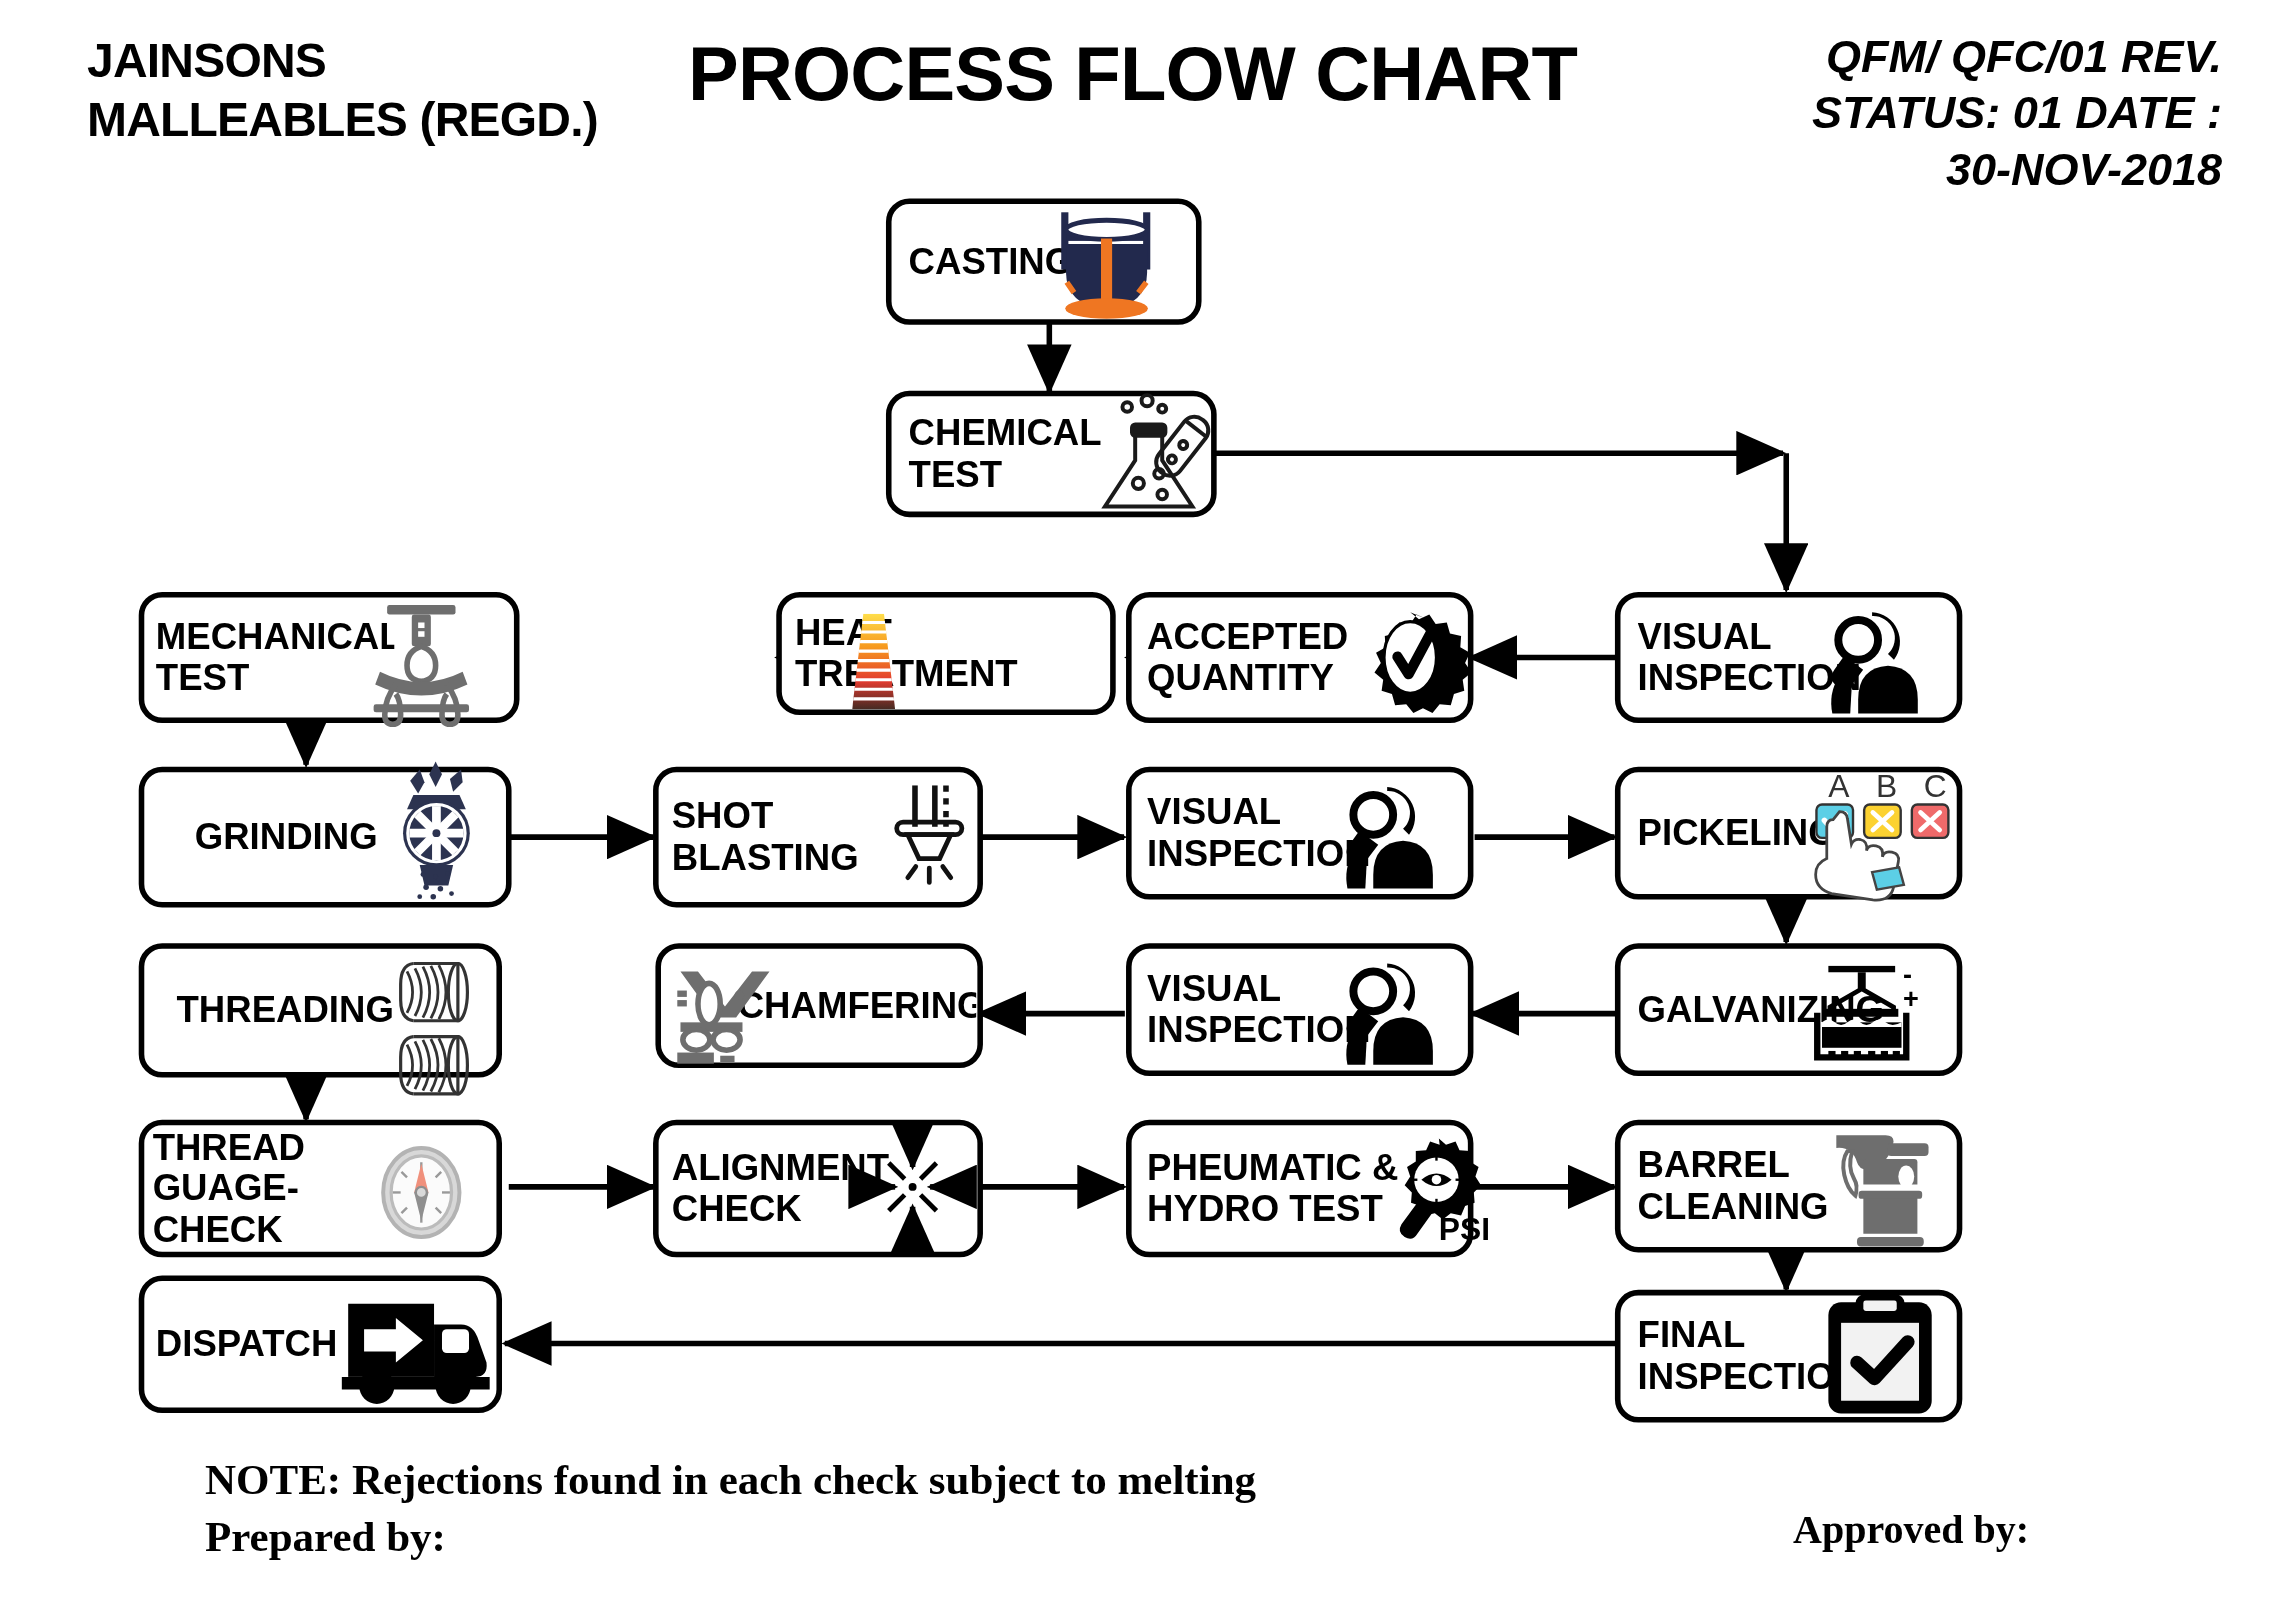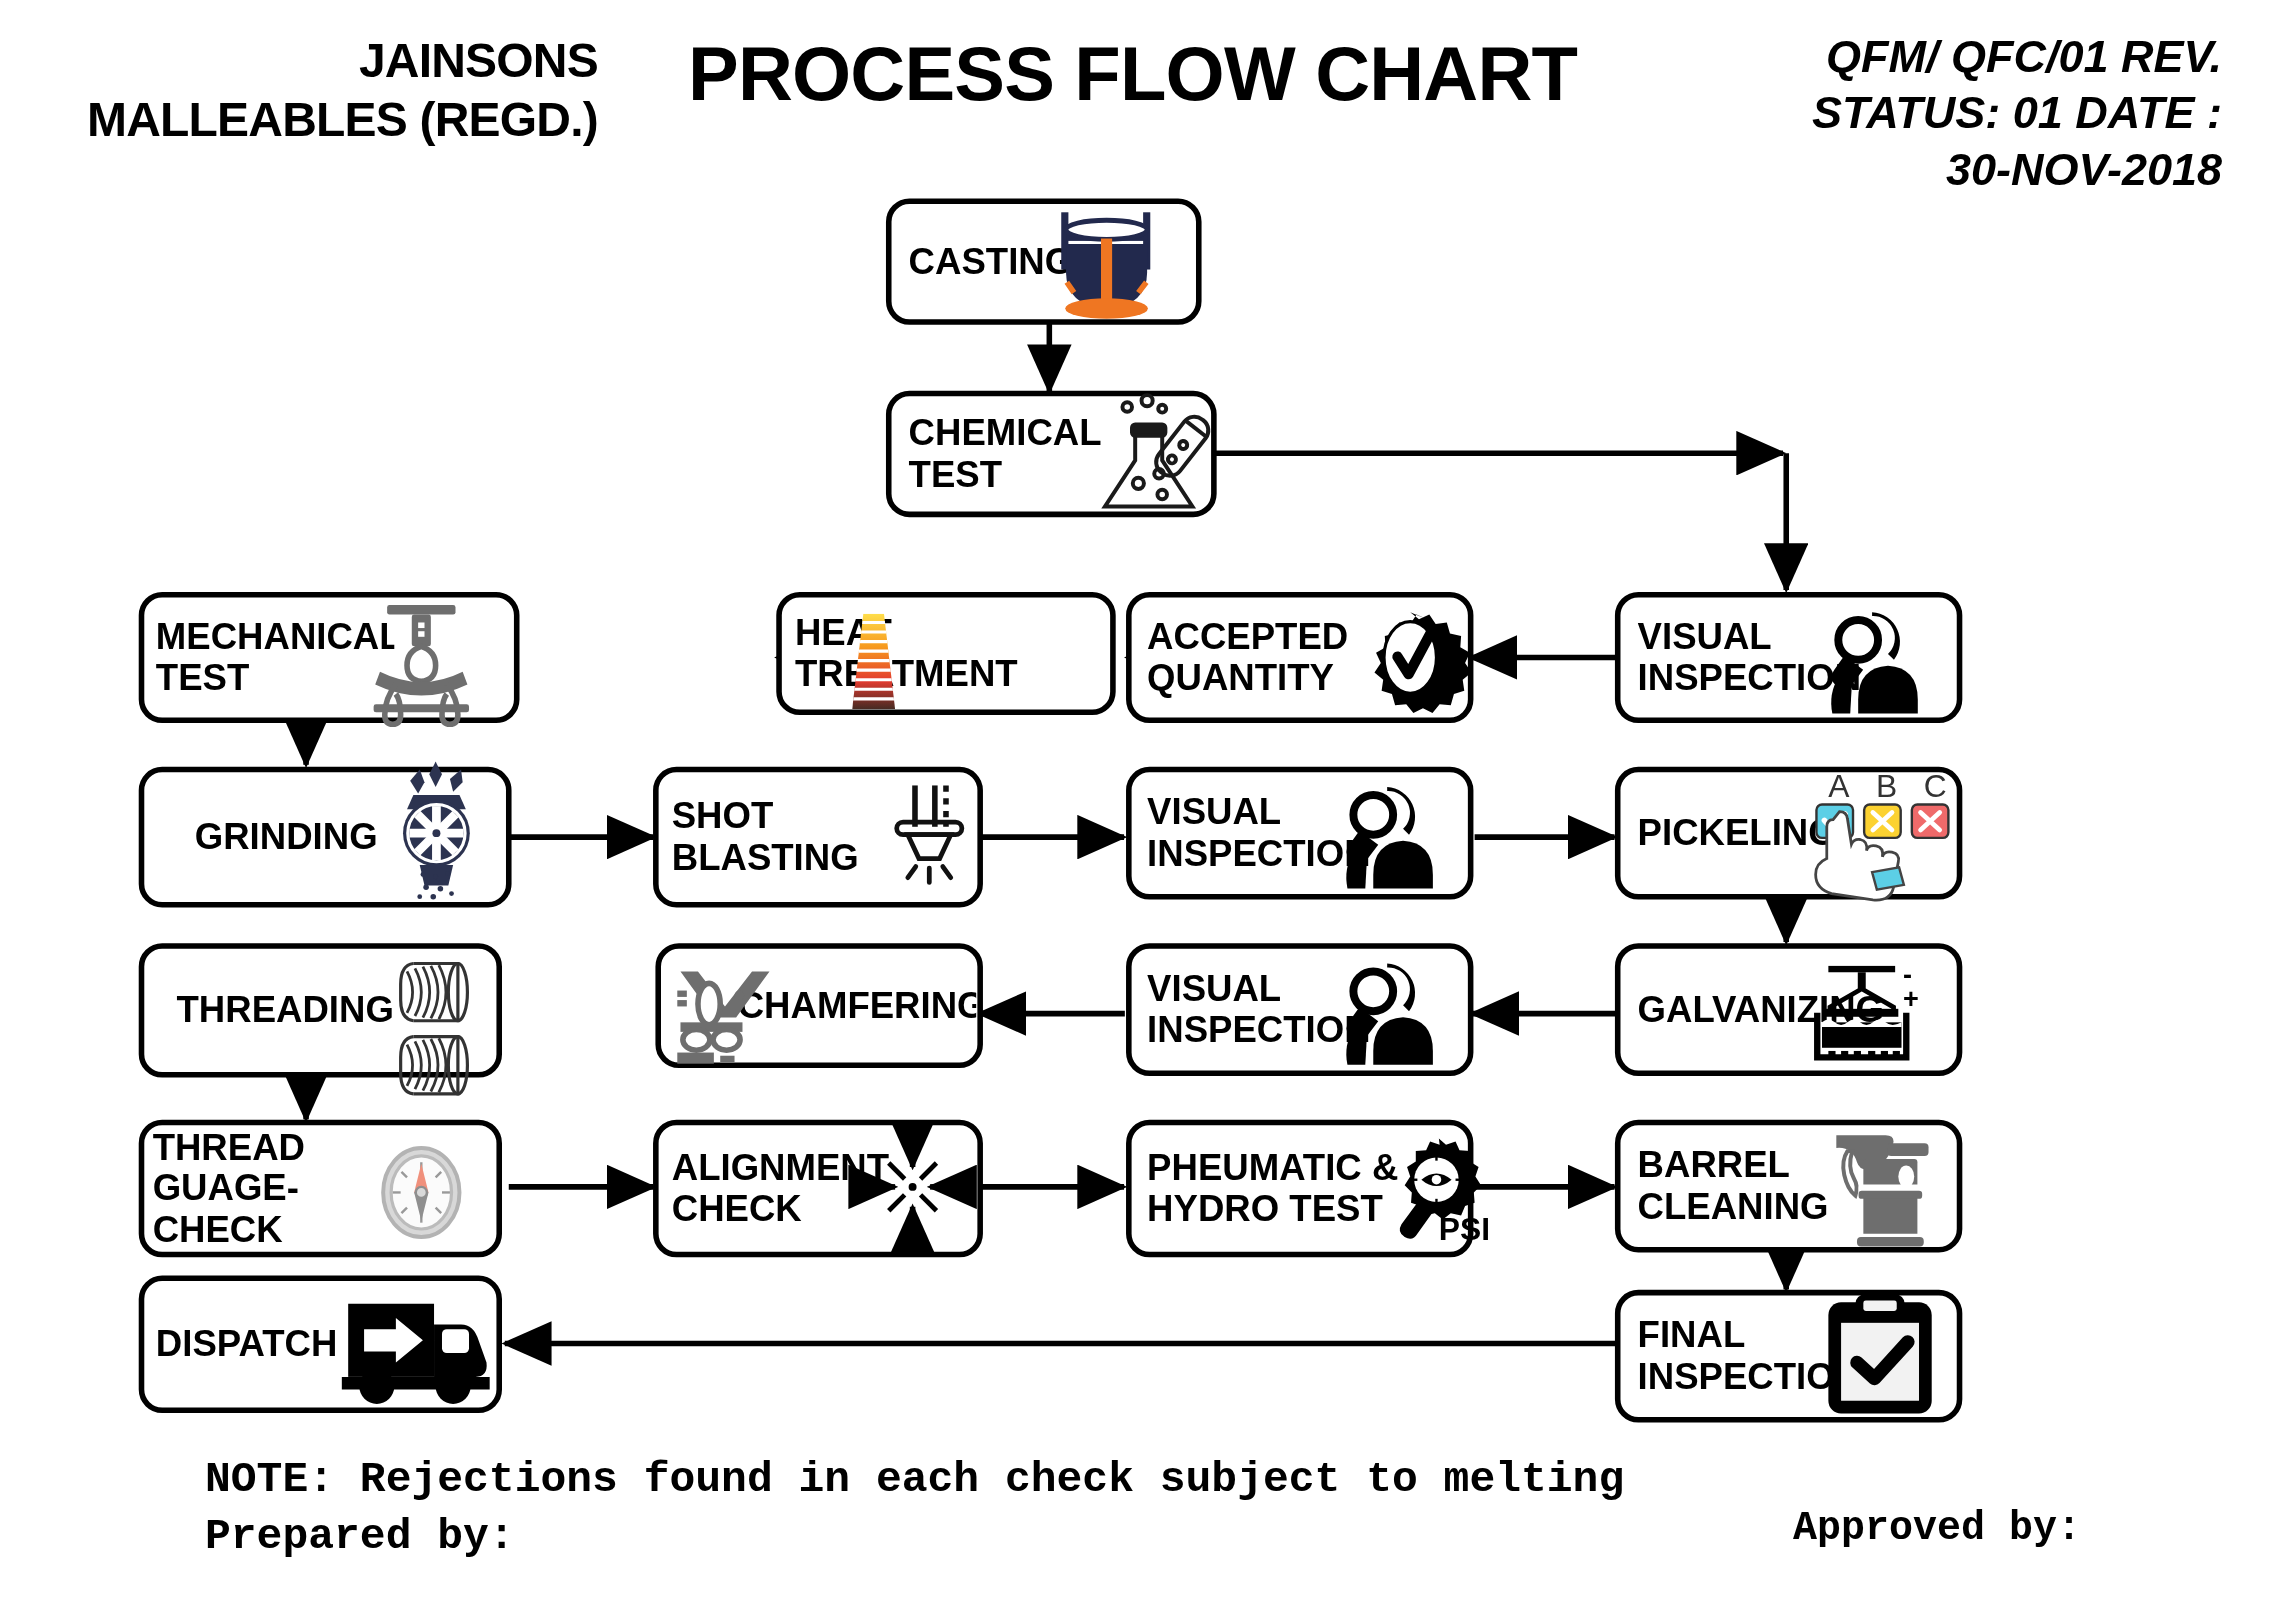--- a/index.html
+++ b/index.html
@@ -1,27 +1,27 @@
 <!DOCTYPE html>
 <html style="font-size:12.7px"><head>
 <meta charset="utf-8">
 <title>Process Flow Chart</title>
 <style>
   html,body{margin:0;padding:0;background:#ffffff;}
   body{width:2295px;height:1617px;position:relative;overflow:hidden;
        font-family:"Liberation Sans", sans-serif;color:#000;}
 
-  .hdr{position:absolute;font-weight:bold;white-space:pre-line;text-align:right;}
+  .hdr{position:absolute;font-weight:bold;white-space:pre-line;}
   #company{left:87px;top:32px;font-size:48px;line-height:1.22;letter-spacing:-0.8px;}
   #title{left:688px;top:30px;font-size:76px;letter-spacing:-0.8px;}
   #docctrl{right:73px;top:29px;font-size:45px;line-height:1.25;text-align:right;white-space:pre-line;font-style:italic;}
 
   #sheet{position:absolute;left:0;top:0;width:2295px;height:1617px;}
 
-  .ftr{position:absolute;font-family:Liberation Mono, monospace;font-weight:bold;}
+  .ftr{position:absolute;font-family:Liberation Serif, serif;font-weight:bold;}
   #note{left:205px;top:1452px;font-size:43px;line-height:1.32;white-space:pre-line;}
   #approved{left:1793px;top:1506px;font-size:40px;text-align:center;}
 
   
   .nodetext{font-family:"Liberation Sans", sans-serif;font-weight:bold;
             font-size:46px;line-height:1.12;color:#000;white-space:pre-line;
             display:flex;align-items:center;height:100%;}
 </style>
 </head>
 <body>

